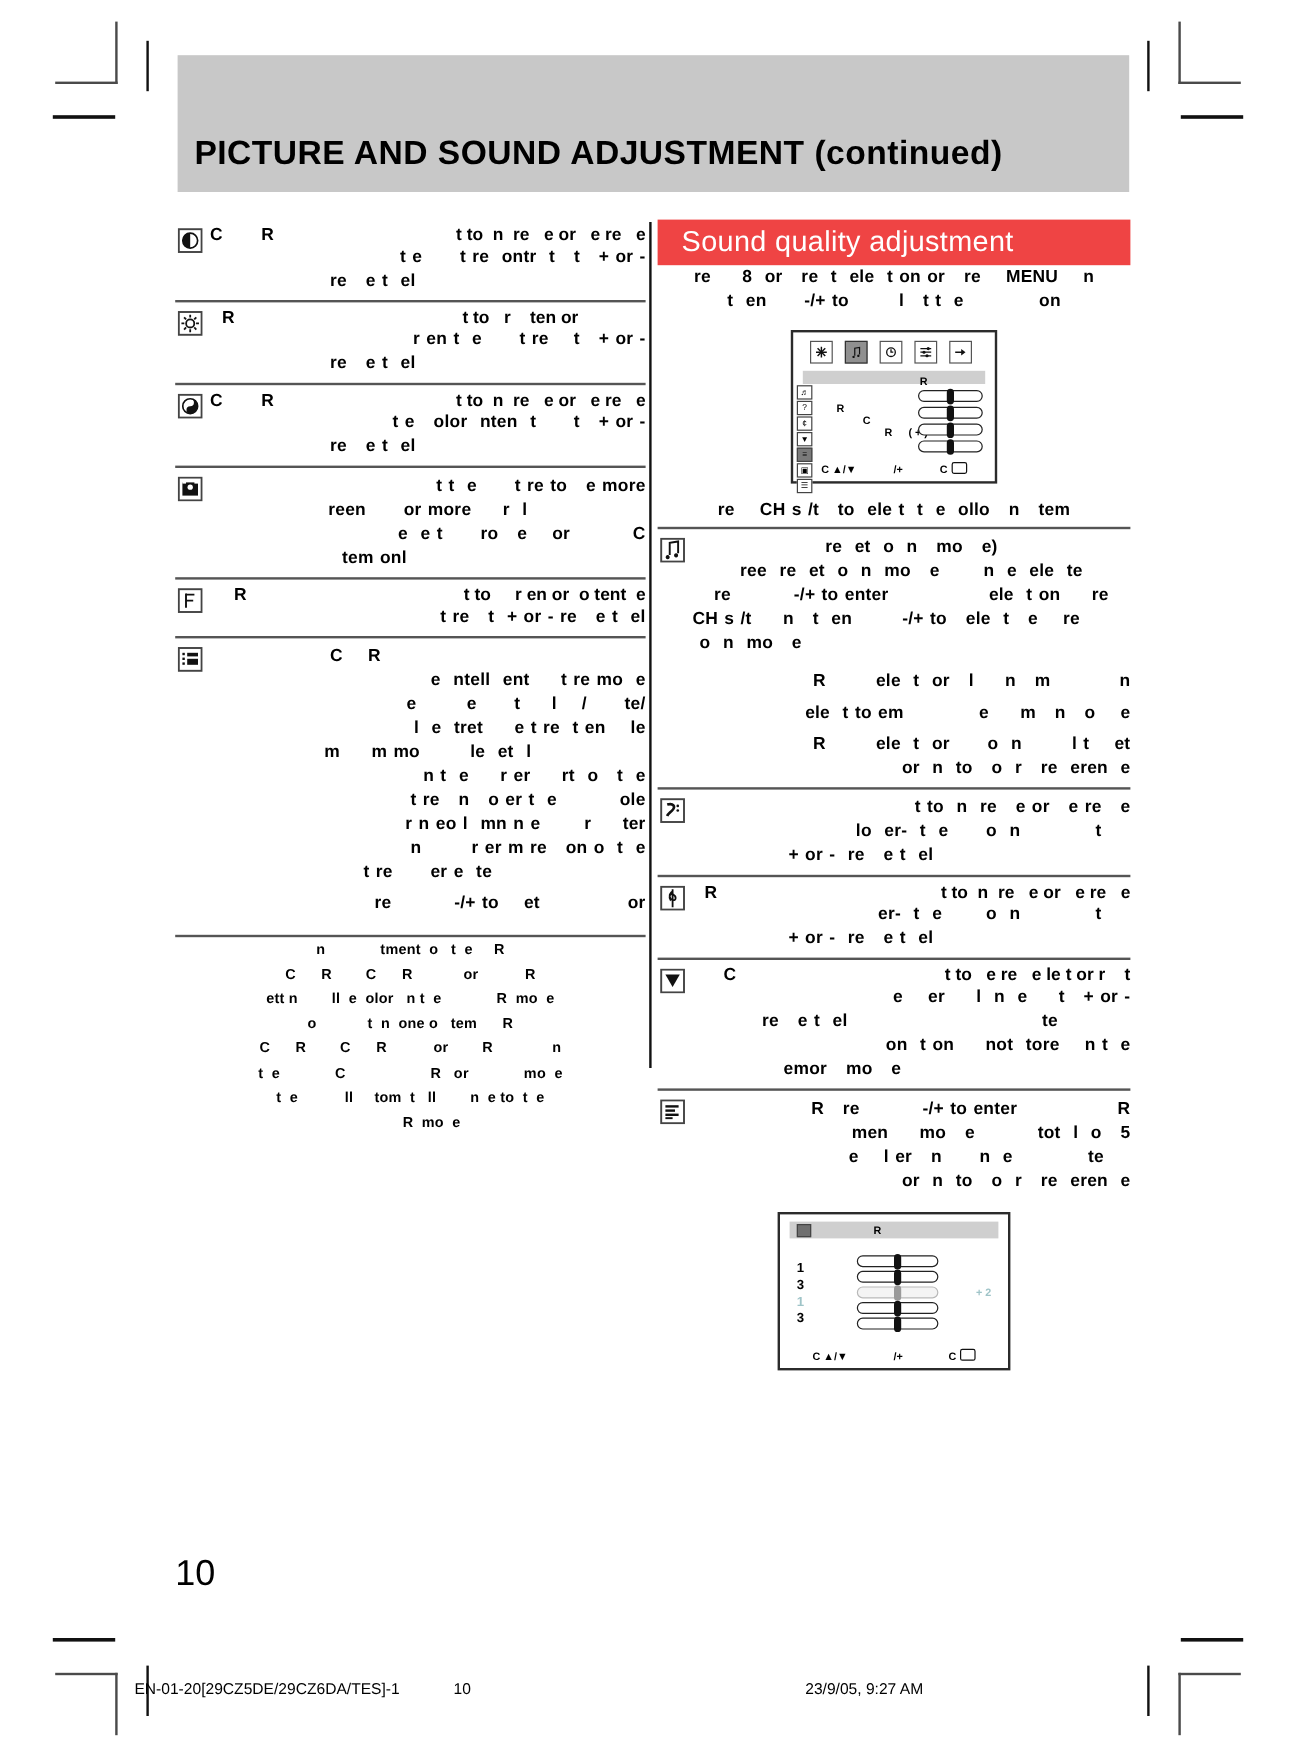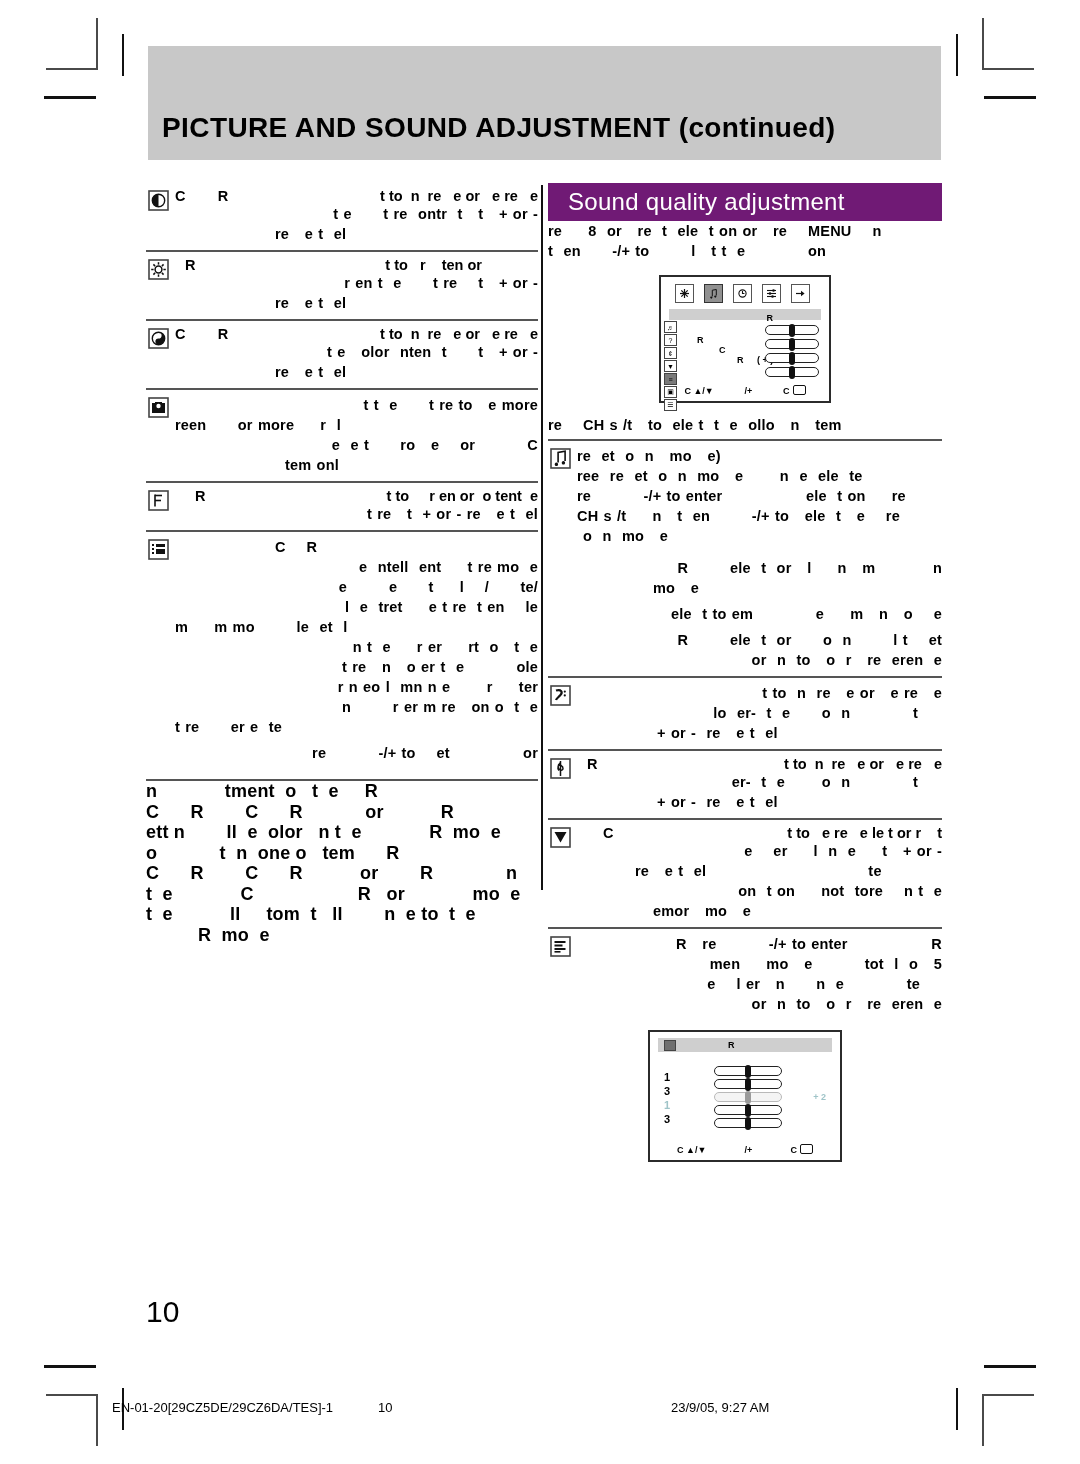--- a/index.html
+++ b/index.html
@@ -96,21 +96,21 @@
   }
   .row-body { flex: 1 1 auto; min-width: 0; }
   .row-lines {
     font-size: 14.5px;
     font-weight: bold;
     line-height: 20px;
     letter-spacing: .2px;
     word-spacing: 1px;
   }
   .ln { display: block; white-space: pre; }
-  .ln.c  { }
+  .ln.c  { text-align: center; }
   .ln.r  { text-align: right; }
   .ln.l  { text-align: left; }
 
   
   .row-headline {
     display: flex;
     align-items: baseline;
     gap: 26px;
   }
   .row-headline .lead {
@@ -130,29 +130,29 @@
   .notes-rule {
     border-top: 2.5px solid #555;
     margin-top: 10px;
   }
   .notes-title {
     font-size: 16px;
     font-weight: normal;
     margin: 8px 0 2px 2px;
   }
   .notes-lines {
-    font-size: 18px;
+    font-size: 12px;
     font-weight: bold;
     line-height: 20.5px;
     letter-spacing: .2px;
   }
 
   
   .section-banner {
-    background: #701a75;
+    background: #ef4444;
     color: #fff;
     height: 38px;
     display: flex;
     align-items: center;
     padding-left: 20px;
     font-size: 24px;
     letter-spacing: .3px;
   }
   .access-line {
     font-size: 17px;
@@ -574,21 +574,20 @@
       </svg>
     </span>
     <div class="row-body">
       <div class="row-lines">
         <span class="ln c">re  et  o  n   mo   e)</span>
         <span class="ln c">ree  re  et  o  n  mo   e       n  e  ele  te</span>
         <span class="ln c">re          -/+ to enter                ele  t on     re</span>
         <span class="ln l">CH s /t     n   t  en        -/+ to   ele  t   e    re</span>
         <span class="ln l" style="padding-left:6px">o  n  mo   e</span>
         <span class="ln r" style="margin-top:12px">R        ele  t  or   l     n   m           n</span>
-        <span class="ln l" style="padding-left:76px">mo   e</span>
         <span class="ln r" style="margin-top:6px">ele  t to em            e     m   n   o    e</span>
         <span class="ln r" style="margin-top:6px">R        ele  t  or      o  n        l t    et</span>
         <span class="ln r">or  n  to   o  r   re  eren  e</span>
       </div>
     </div>
   </div>
 
   <div class="row">
     <span class="row-icon">
       <svg width="21" height="21" viewBox="0 0 21 21">

